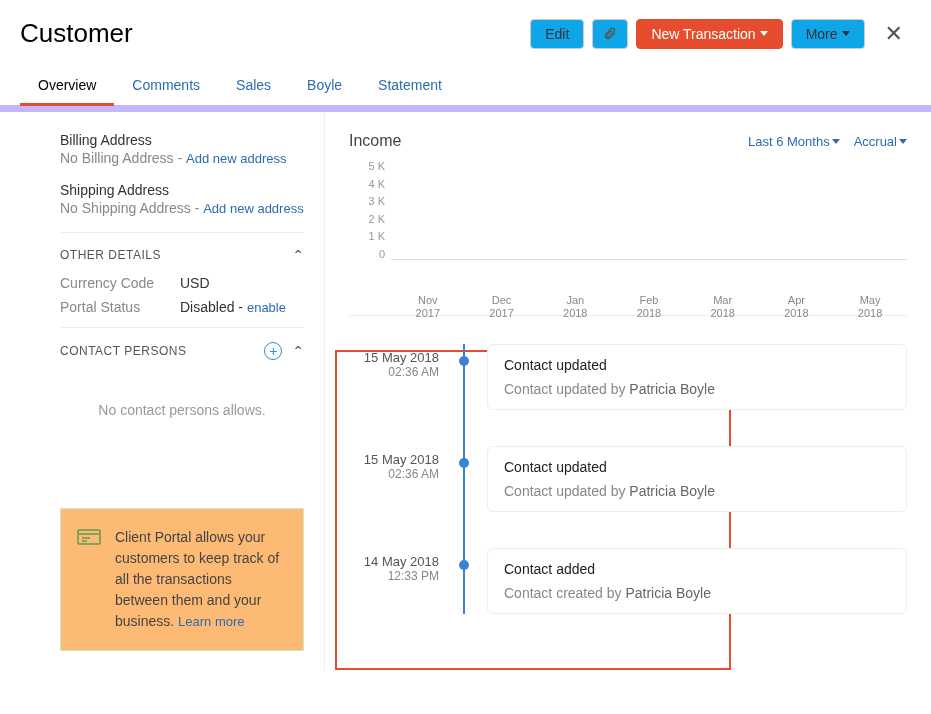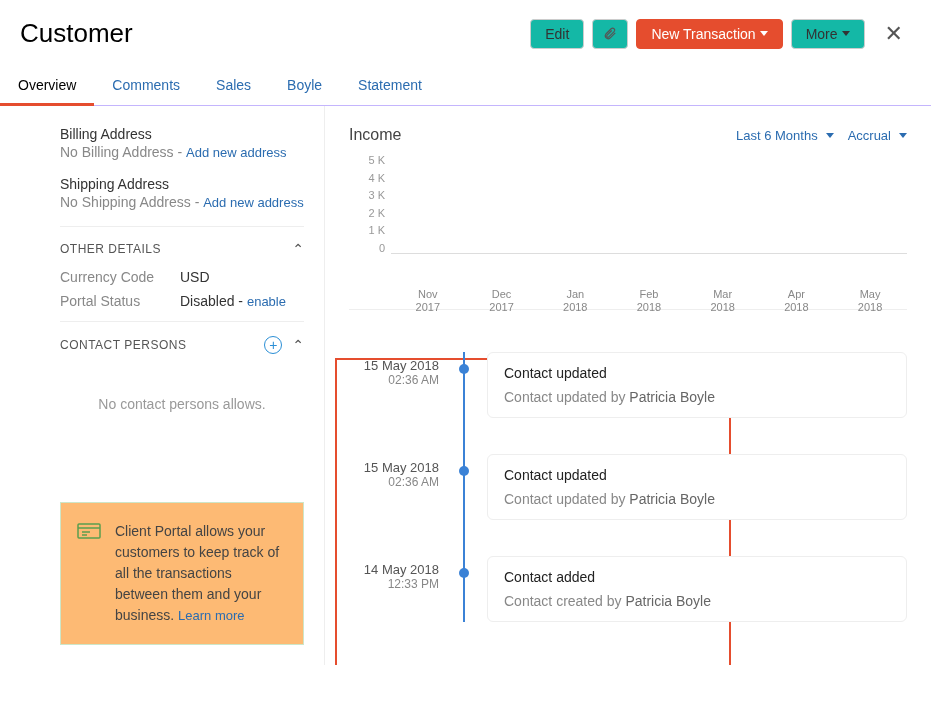--- a/index.html
+++ b/index.html
@@ -1,25 +1,25 @@
 <!DOCTYPE html>
 <html><head>
 <meta charset="utf-8">
 <style>
 * { box-sizing: border-box; margin: 0; padding: 0; }
 body { font-family: -apple-system, BlinkMacSystemFont, "Segoe UI", Helvetica, Arial, sans-serif; font-size: 14px; color: #333; background: #fff; width: 931px; }
 .header { display: flex; justify-content: space-between; align-items: center; padding: 18px 24px 18px 20px; }
 .page-title { font-size: 26px; font-weight: 400; color: #000; }
 .header-actions { display: flex; align-items: center; gap: 8px; }
-.btn { border: 1px solid #ccc; background: #14b8a6; padding: 6px 14px; border-radius: 4px; font-size: 14px; cursor: pointer; color: #333; display: inline-flex; align-items: center; gap: 4px; }
+.btn { border: 1px solid #ccc; background: #0ea5e9; padding: 6px 14px; border-radius: 4px; font-size: 14px; cursor: pointer; color: #333; display: inline-flex; align-items: center; gap: 4px; }
 .btn-primary { background: #e54d2e; border-color: #e54d2e; color: #fff; }
 .btn-icon { padding: 6px 10px; }
 .caret { display: inline-block; width: 0; height: 0; border-left: 4px solid transparent; border-right: 4px solid transparent; border-top: 5px solid currentColor; vertical-align: middle; }
 .close-x { font-size: 22px; color: #555; cursor: pointer; padding: 0 4px; margin-left: 8px; }
-.tabs { display: flex; gap: 0; border-bottom: 1px solid #c4b5fd; }
+.tabs { display: flex; gap: 0; border-bottom: 7px solid #c4b5fd; padding-left: 20px; }
 .tab { padding: 10px 18px; color: #2b6cb0; cursor: pointer; font-size: 14px; }
 .tab.active { color: #000; border-bottom: 3px solid #e54d2e; margin-bottom: -1px; }
 .body { display: flex; padding-left: 40px; }
 .sidebar { width: 300px; border-right: 1px solid #eee; padding: 20px; }
 .main { flex: 1; padding: 20px 24px; }
 .addr-label { font-size: 14px; color: #333; margin-bottom: 2px; }
 .addr-value { color: #888; margin-bottom: 16px; font-size: 14px; }
 .link { color: #2b6cb0; cursor: pointer; font-size: 13px; }
 .section-divider { border-top: 1px solid #eee; margin: 12px 0 14px; }
 .section-head { display: flex; justify-content: space-between; align-items: center; margin-bottom: 12px; }
@@ -30,21 +30,21 @@
 .detail-value { color: #333; }
 .contact-head-icons { display: flex; align-items: center; gap: 10px; }
 .plus-circle { width: 18px; height: 18px; border: 1.5px solid #2b8fd6; border-radius: 50%; display: inline-flex; align-items: center; justify-content: center; color: #2b8fd6; font-size: 14px; line-height: 1; cursor: pointer; }
 .empty-text { color: #999; text-align: center; padding: 30px 0 60px; font-size: 14px; }
 .portal-box { border: 1px solid #cde6c8; background: #fdba74; padding: 18px 16px; display: flex; gap: 14px; margin-top: 30px;}
 .portal-icon { flex-shrink: 0; }
 .portal-text { font-size: 14px; color: #444; line-height: 1.5; }
 .income-head { display: flex; justify-content: space-between; align-items: center; margin-bottom: 10px; }
 .income-title { font-size: 16px; color: #444; }
 .income-filters { display: flex; gap: 14px; font-size: 13px; }
-.filter { color: #2b6cb0; cursor: pointer; display: inline-flex; align-items: center; gap: 8px; }
+.filter { color: #2b6cb0; cursor: pointer; display: inline-flex; align-items: center; gap: 2px; }
 .chart { position: relative; height: 145px; margin: 8px 0 10px; }
 .y-axis { position: absolute; left: 0; top: 0; height: 100px; display: flex; flex-direction: column; justify-content: space-between; font-size: 11px; color: #999; text-align: right; width: 36px; }
 .plot { position: absolute; left: 42px; right: 0; top: 0; height: 100px; border-bottom: 1px solid #ddd; }
 .x-axis { position: absolute; left: 42px; right: 0; top: 106px; display: flex; justify-content: space-around; font-size: 11px; color: #888; text-align: center; }
 .x-tick { line-height: 1.2; margin-top: 28px; }
 .chart-divider { border-top: 1px solid #eee; margin-top: 8px; }
 .timeline-wrap { border: 2px solid #e54d2e; padding: 16px 8px 16px 8px; margin-top: 20px; width: 396px; position: relative; }
 .timeline-row { display: flex; align-items: flex-start; margin-bottom: 36px; position: relative; }
 .timeline-row:last-child { margin-bottom: 10px; }
 .tl-date { width: 98px; text-align: right; font-size: 13px; color: #555; padding-top: 6px; padding-right: 8px; }
@@ -170,21 +170,21 @@
         <div class="x-tick"><span>Dec</span><br><span>2017</span></div>
         <div class="x-tick"><span>Jan</span><br><span>2018</span></div>
         <div class="x-tick"><span>Feb</span><br><span>2018</span></div>
         <div class="x-tick"><span>Mar</span><br><span>2018</span></div>
         <div class="x-tick"><span>Apr</span><br><span>2018</span></div>
         <div class="x-tick"><span>May</span><br><span>2018</span></div>
       </div>
     </div>
     <div class="chart-divider"></div>
 
-    <div style="position:relative; margin-top:42px;">
+    <div style="position:relative; margin-top:28px;">
       <div class="timeline-wrap" style="position:absolute; top:-14px; left:-14px; height:320px; pointer-events:none; z-index:0;"></div>
       <div class="timeline-container" style="position:relative; z-index:1;">
         <div class="tl-line"></div>
 
         <div class="timeline-row">
           <div class="tl-date">
             <div>15 May 2018</div>
             <div class="time">02:36 AM</div>
           </div>
           <div class="tl-dot"></div>

